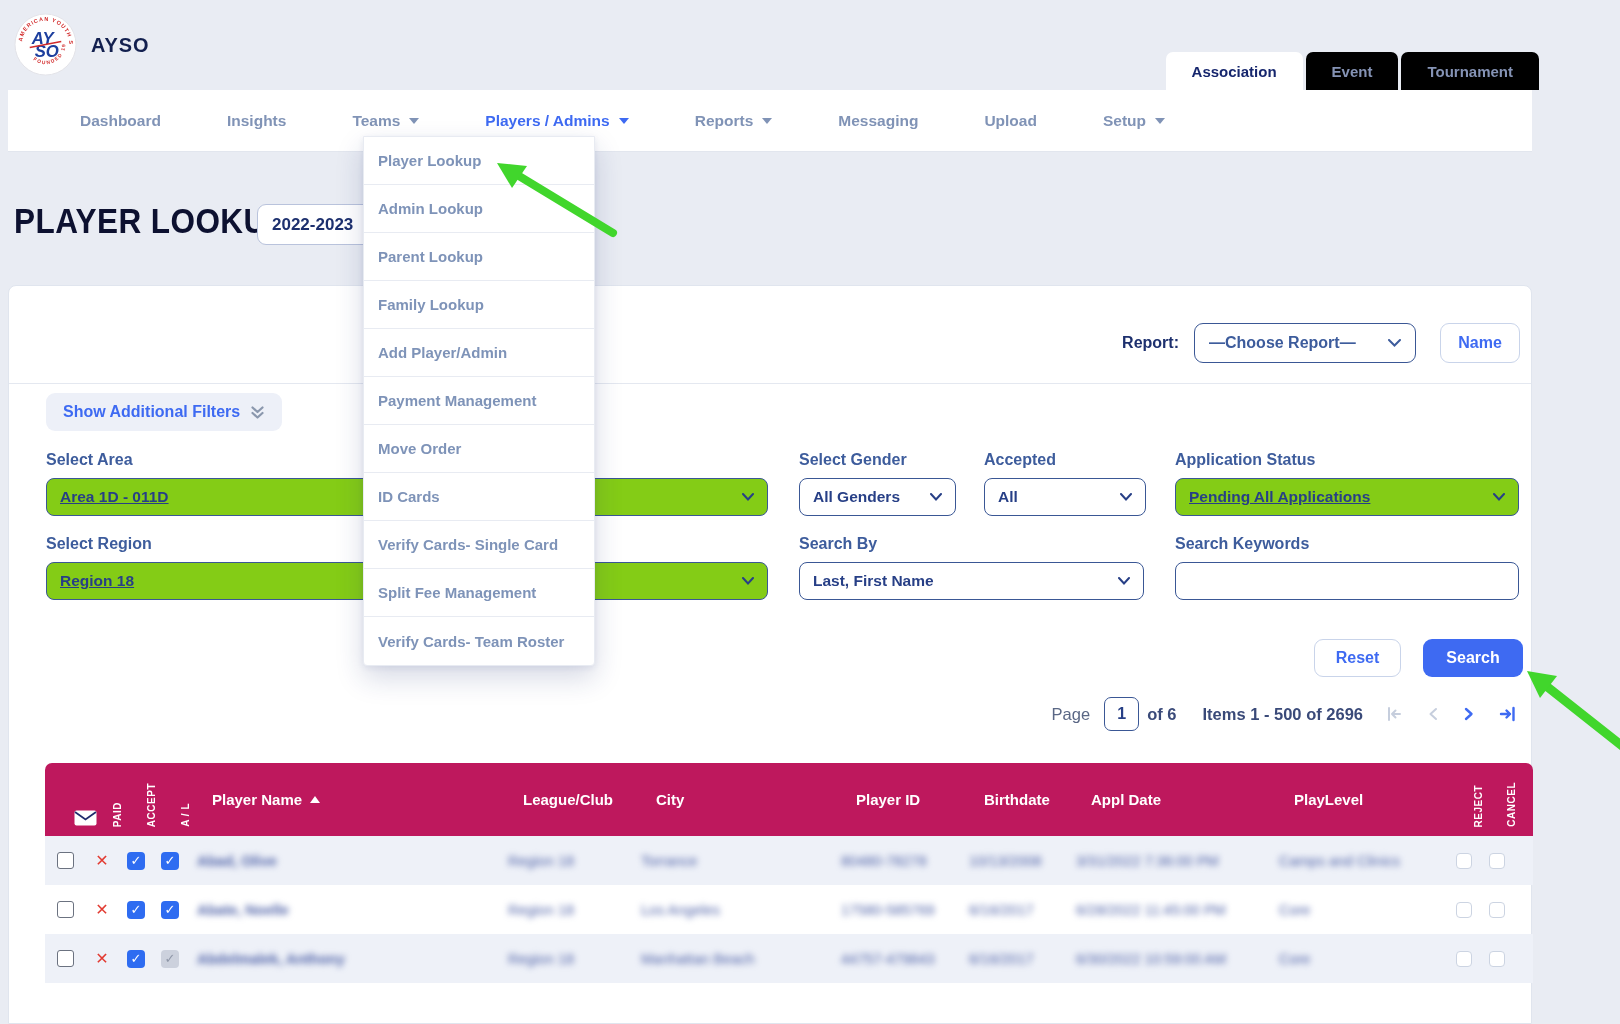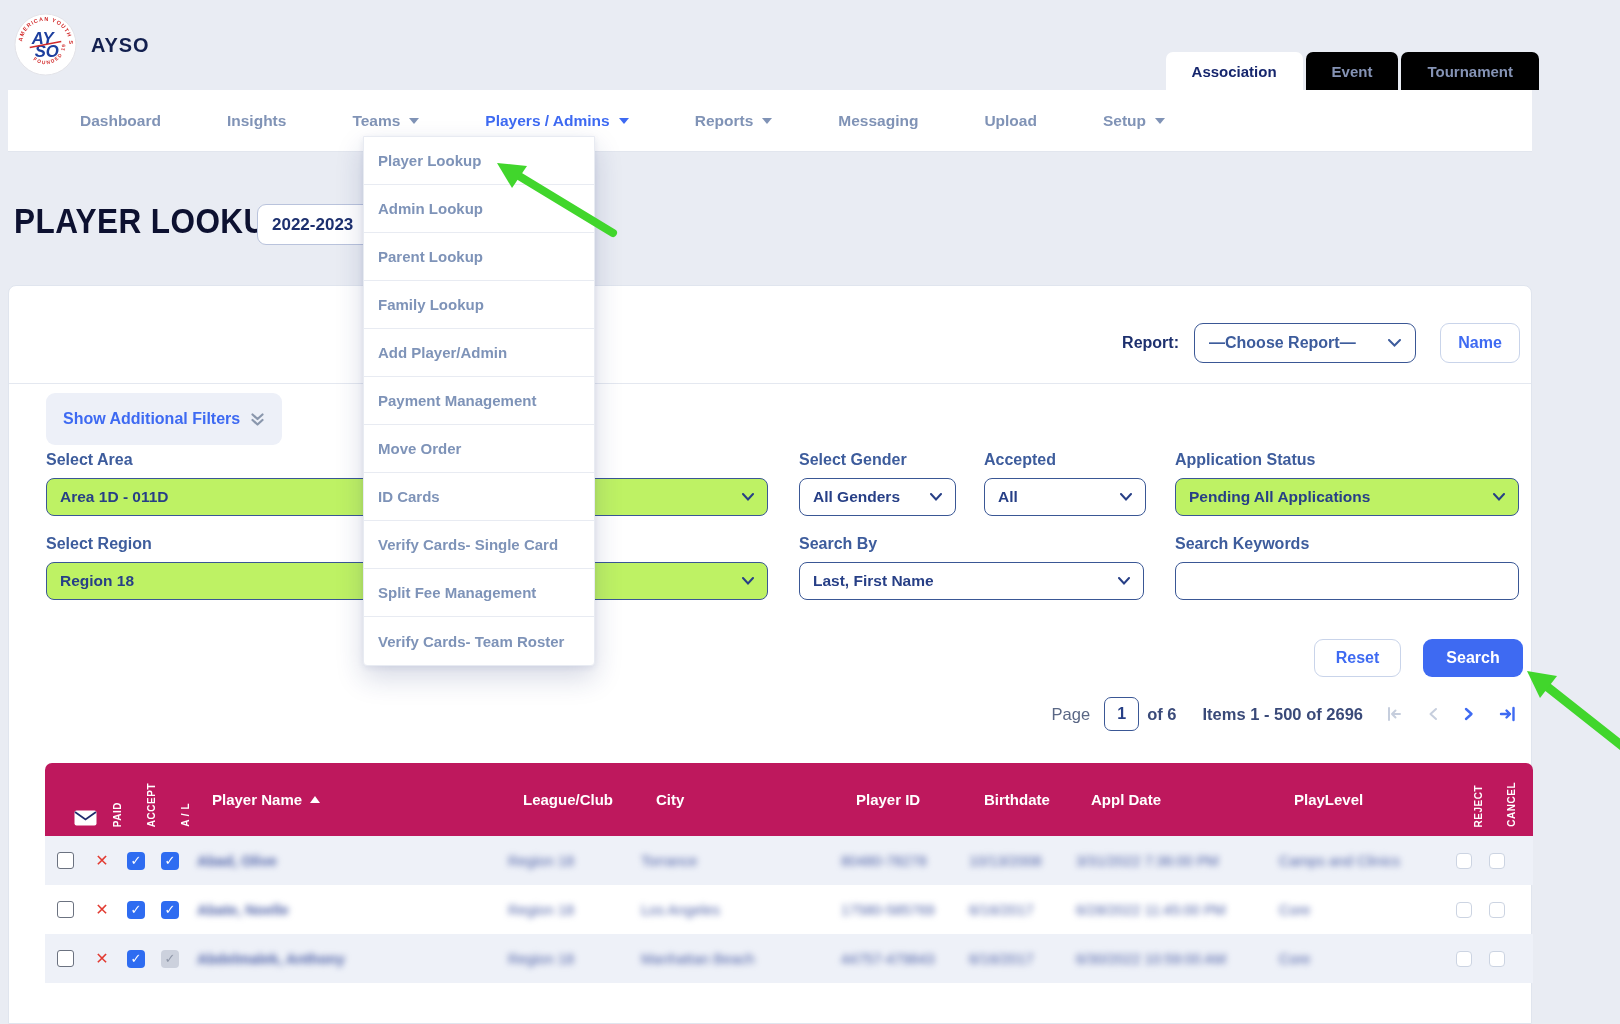--- a/index.html
+++ b/index.html
@@ -41,30 +41,30 @@
   .report-row { position:absolute; top:37px; right:11px; display:flex; align-items:center; }
   .report-label { font-size:16px; font-weight:700; color:#1d306e; margin-right:15px; }
   .report-select { width:222px; height:40px; border:1px solid #3a5795; border-radius:9px; background:#fff;
                    display:flex; align-items:center; justify-content:space-between; padding:0 14px;
                    font-size:16px; font-weight:700; color:#3d5c9c; cursor:pointer; }
   .print-btn { width:80px; height:40px; margin-left:24px; border:1px solid #c9d4ea; border-radius:9px;
                background:#fff; font-size:16px; font-weight:700; color:#3e6af2; cursor:pointer; }
 
   .panel-divider { position:absolute; left:0; top:97px; width:100%; height:1px; background:#e4e8f0; }
 
-  .show-filters { position:absolute; left:37px; top:107px; height:52px; padding:0 17px; background:#edf0f8;
+  .show-filters { position:absolute; left:37px; top:107px; height:38px; padding:0 17px; background:#edf0f8;
                   border:none; border-radius:9px; display:flex; align-items:center; gap:10px;
                   font-size:16px; font-weight:700; color:#3e6af2; cursor:pointer; }
 
   .field { position:absolute; }
   .field-label { font-size:16px; font-weight:700; color:#3d5c9c; margin-bottom:9px; }
   .sel { height:38px; border:1px solid #3a5795; border-radius:8px; background:#fff; display:flex;
          align-items:center; justify-content:space-between; padding:0 13px; font-size:15.5px;
          font-weight:700; color:#273f86; cursor:pointer; }
-  .sel.filled { background:#bef264; }
+  .sel.filled { background:#84cc16;text-decoration:underline; }
   .chev { flex:none; margin-left:8px; }
   .text-input { height:38px; width:100%; border:1px solid #3a5795; border-radius:8px; background:#fff;
                 padding:0 12px; font-size:15px; color:#273f86; font-family:inherit; }
 
   .reset-btn { position:absolute; left:1305px; top:353px; width:87px; height:38px; background:#fff;
                border:1px solid #c9d4ea; border-radius:9px; font-size:16px; font-weight:700;
                color:#3e6af2; cursor:pointer; }
   .search-btn { position:absolute; left:1414px; top:353px; width:100px; height:38px; background:#3e6af2;
                 border:none; border-radius:9px; font-size:16px; font-weight:700; color:#fff; cursor:pointer; }
 

